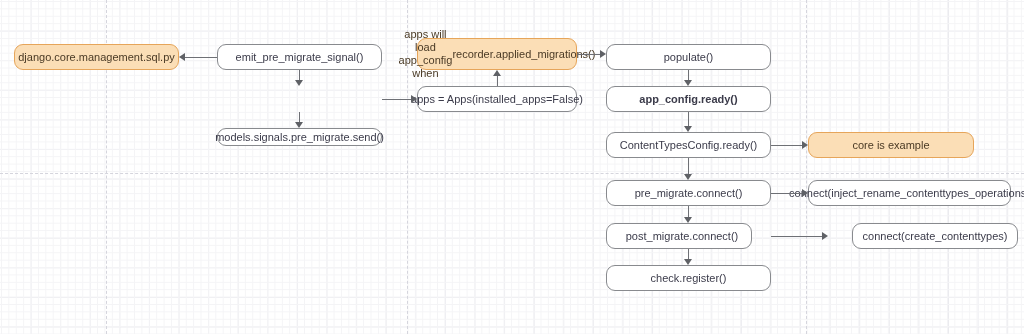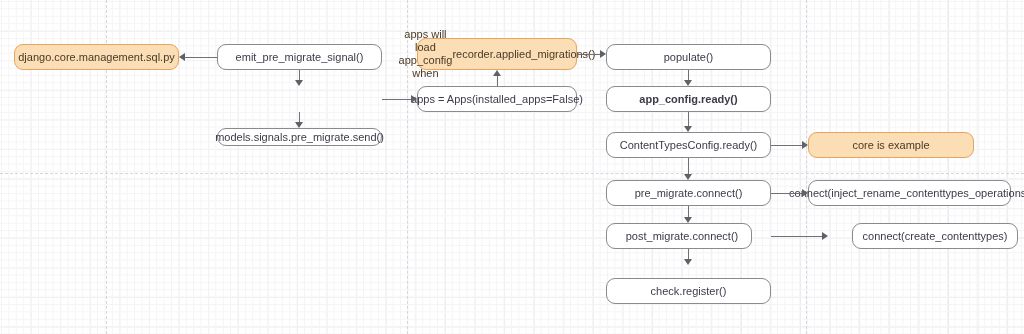--- a/index.html
+++ b/index.html
@@ -143,21 +143,21 @@
   <div class="node" style="left:606px; top:44px;  width:165px; height:26px;">populate()</div>
 
   <div class="node" style="left:606px; top:86px;  width:165px; height:26px;font-weight:bold;">app_config.ready()</div>
 
   <div class="node" style="left:606px; top:132px; width:165px; height:26px;">ContentTypesConfig.ready()</div>
 
   <div class="node" style="left:606px; top:180px; width:165px; height:26px;">pre_migrate.connect()</div>
 
   <div class="node" style="left:606px; top:223px; width:146px; height:26px;padding-left:12px;">post_migrate.connect()</div>
 
-  <div class="node" style="left:606px; top:265px; width:165px; height:26px;margin-top:13px;">check.register()</div>
+  <div class="node" style="left:606px; top:265px; width:165px; height:26px;">check.register()</div>
 
   <div class="node highlight" style="left:808px; top:132px; width:166px; height:26px;">core is example</div>
 
   <div class="node" style="left:808px; top:180px; width:203px; height:26px;">connect(inject_rename_contenttypes_operations)</div>
 
   <div class="node" style="left:828px; top:223px; width:166px; height:26px;margin-left:24px;">connect(create_contenttypes)</div>
 
   <div class="line-h" style="left:185px; top:57px; width:32px;"></div>
   <div class="arrow left" style="left:179px; top:53px;"></div>
 

